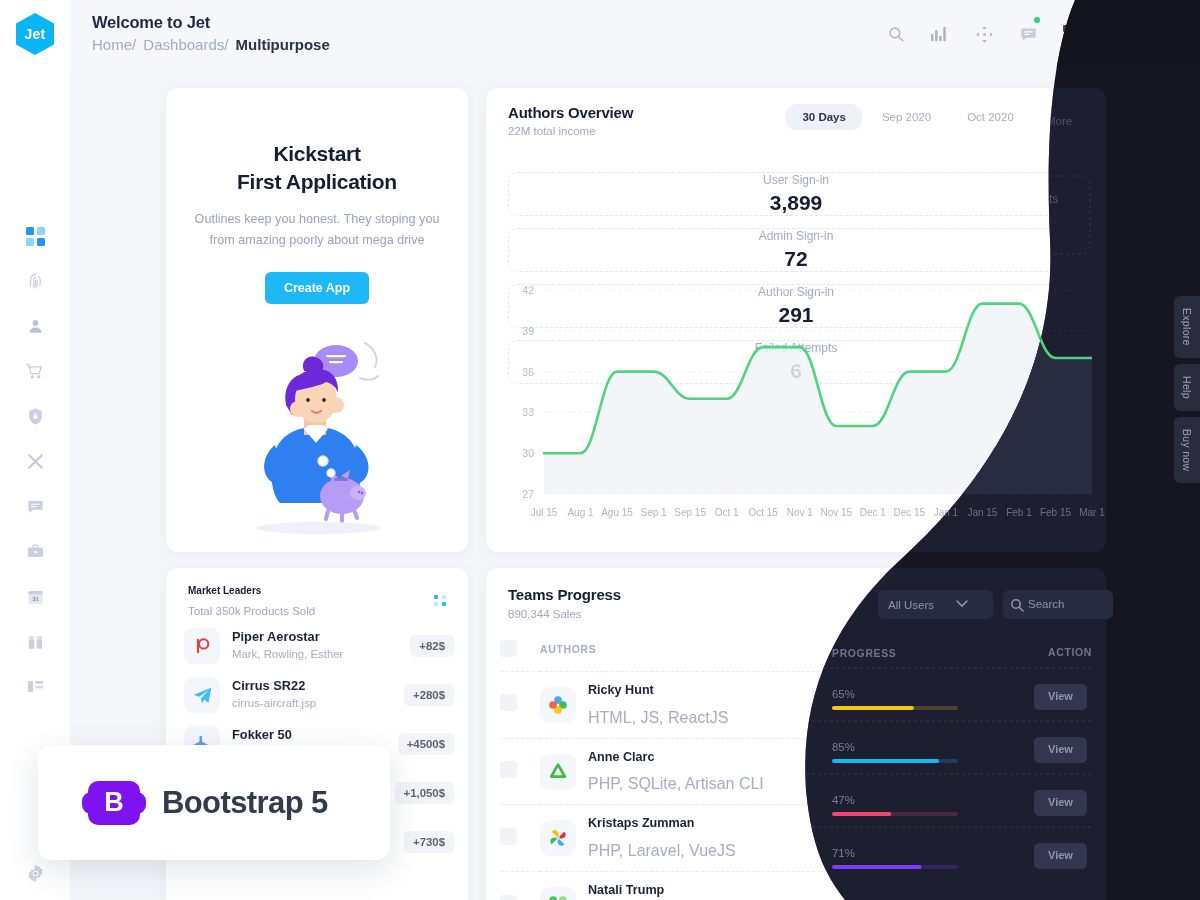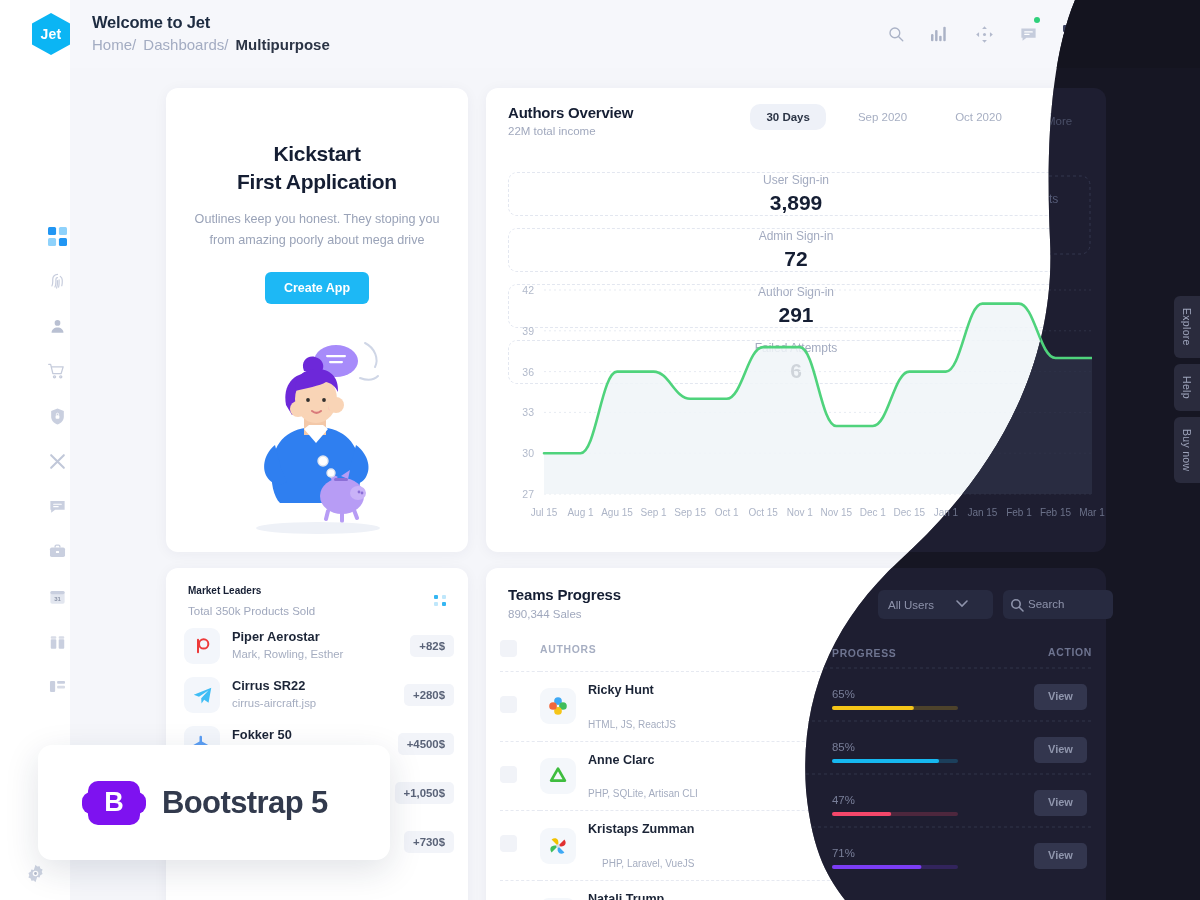--- a/index.html
+++ b/index.html
@@ -7,21 +7,21 @@
   body {
     font-family: "Liberation Sans", sans-serif;
     background:#f5f6fa;
     position:relative;
     -webkit-font-smoothing:antialiased;
   }
   
   .sidebar{
     position:absolute; left:0; top:0; width:70px; height:900px;
     background:#ffffff; z-index:5;
-    display:flex; flex-direction:column; align-items:flex-end;
+    display:flex; flex-direction:column; align-items:center;
   }
   .logo{
     width:38px;height:42px;margin-top:13px;
     background:#0bb5f4;
     clip-path: polygon(50% 0%, 100% 25%, 100% 75%, 50% 100%, 0% 75%, 0% 25%);
     display:flex;align-items:center;justify-content:center;
     color:#fff;font-weight:700;font-size:14px;letter-spacing:.2px;
   }
   .side-nav{margin-top:168px;display:flex;flex-direction:column;gap:19px;align-items:center;}
   .side-item{width:26px;height:26px;display:flex;align-items:center;justify-content:center;cursor:pointer;}
@@ -60,21 +60,21 @@
     display:inline-block;margin-top:22px;background:#1db8f5;color:#fff;
     font-size:12.5px;font-weight:700;padding:9px 19px;border-radius:6px;border:0;cursor:pointer;
   }
   .kick-illu{position:absolute;left:0;bottom:14px;width:100%;display:flex;justify-content:center;}
 
   
   .authors{position:absolute;left:416px;top:20px;width:620px;height:464px;padding-left:24px;}
   .auth-title{position:absolute;left:22px;top:16px;font-size:15px;font-weight:700;color:#151e33;letter-spacing:-.2px;}
   .auth-sub{position:absolute;left:22px;top:37px;font-size:11.5px;color:#a0a8bd;}
   .auth-tabs{position:absolute;right:14px;top:16px;display:flex;gap:4px;}
-  .auth-tab{font-size:11.5px;color:#a7afc3;padding:7px 16px;border-radius:10px;cursor:pointer;white-space:nowrap;margin-left:12px;}
+  .auth-tab{font-size:11.5px;color:#a7afc3;padding:7px 16px;border-radius:10px;cursor:pointer;white-space:nowrap;}
   .auth-tab.active{background:#eef1f8;color:#2b3445;font-weight:600;}
   .stats{position:absolute;left:22px;top:84px;width:576px;display:flex;gap:12px;flex-direction:column;}
   .stat{
     flex:1;height:78px;border:1px dashed #e3e7f0;border-radius:9px;
     display:flex;flex-direction:column;align-items:center;justify-content:center;gap:4px;
   }
   .stat-label{font-size:12px;color:#a3abc0;white-space:nowrap;}
   .stat-value{font-size:21px;font-weight:700;color:#151e33;}
 
   
@@ -102,21 +102,21 @@
   table.tm{position:absolute;left:14px;top:62px;width:592px;border-collapse:collapse;}
   table.tm th{
     font-size:10.4px;letter-spacing:.7px;color:#a6aec2;font-weight:700;
     text-align:left;padding:10px 0 12px 0;border-bottom:1px dashed #e6e9f1;
   }
   table.tm td{padding:11px 0;border-bottom:1px dashed #e6e9f1;vertical-align:middle;}
   .chk{width:17px;height:17px;border-radius:4px;background:#f1f3f8;display:inline-block;cursor:pointer;}
   .tm-auth{display:flex;align-items:center;gap:12px;}
   .tm-ico{width:36px;height:36px;border-radius:9px;background:#f4f7fb;display:flex;align-items:center;justify-content:center;flex:0 0 36px;}
   .tm-name{font-size:12.6px;font-weight:700;color:#1b2436;line-height:1.25;}
-  .tm-stack{font-size:10px;color:#a5adc0;margin-top:20px;text-align:right;}
+  .tm-stack{font-size:16px;color:#a5adc0;margin-top:10px;text-align:right;}
   .pc{font-size:11.4px;color:#9aa2b6;margin-bottom:7px;}
   .bar{width:126px;height:4px;border-radius:3px;background:#eef0f6;overflow:hidden;}
   .bar i{display:block;height:100%;border-radius:3px;}
   .viewbtn{font-size:11px;font-weight:600;color:#7d8499;background:#f2f4f9;border:0;border-radius:5px;padding:7px 14px;cursor:pointer;}
 
   
   .darkwrap{position:absolute;inset:0;width:1200px;height:900px;z-index:40;pointer-events:none;}
 
   
   .rtabs{position:absolute;right:0;top:296px;z-index:60;display:flex;flex-direction:column;gap:6px;align-items:flex-end;}

